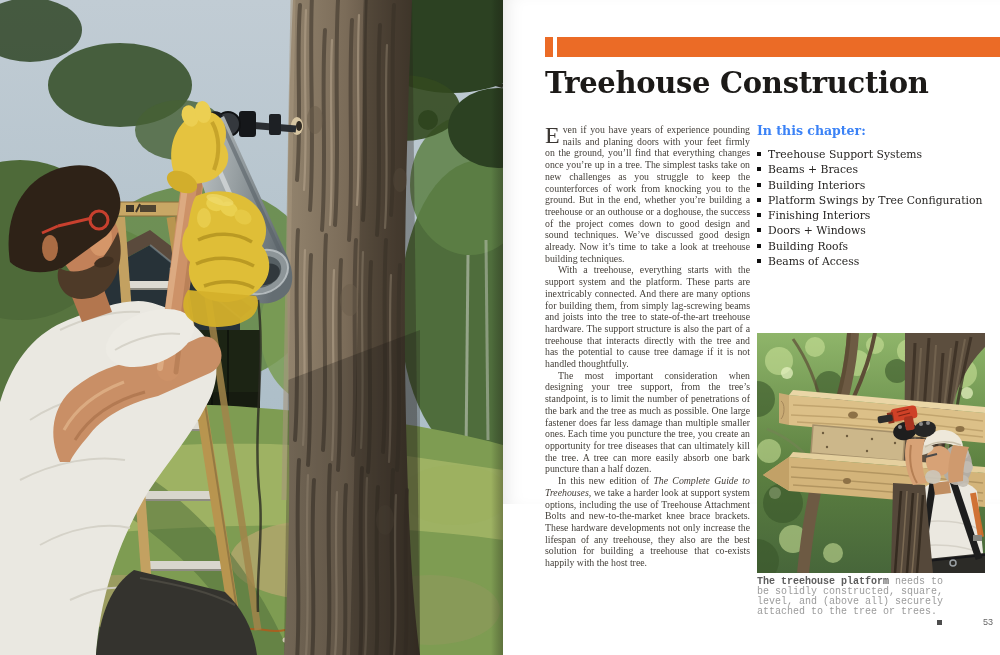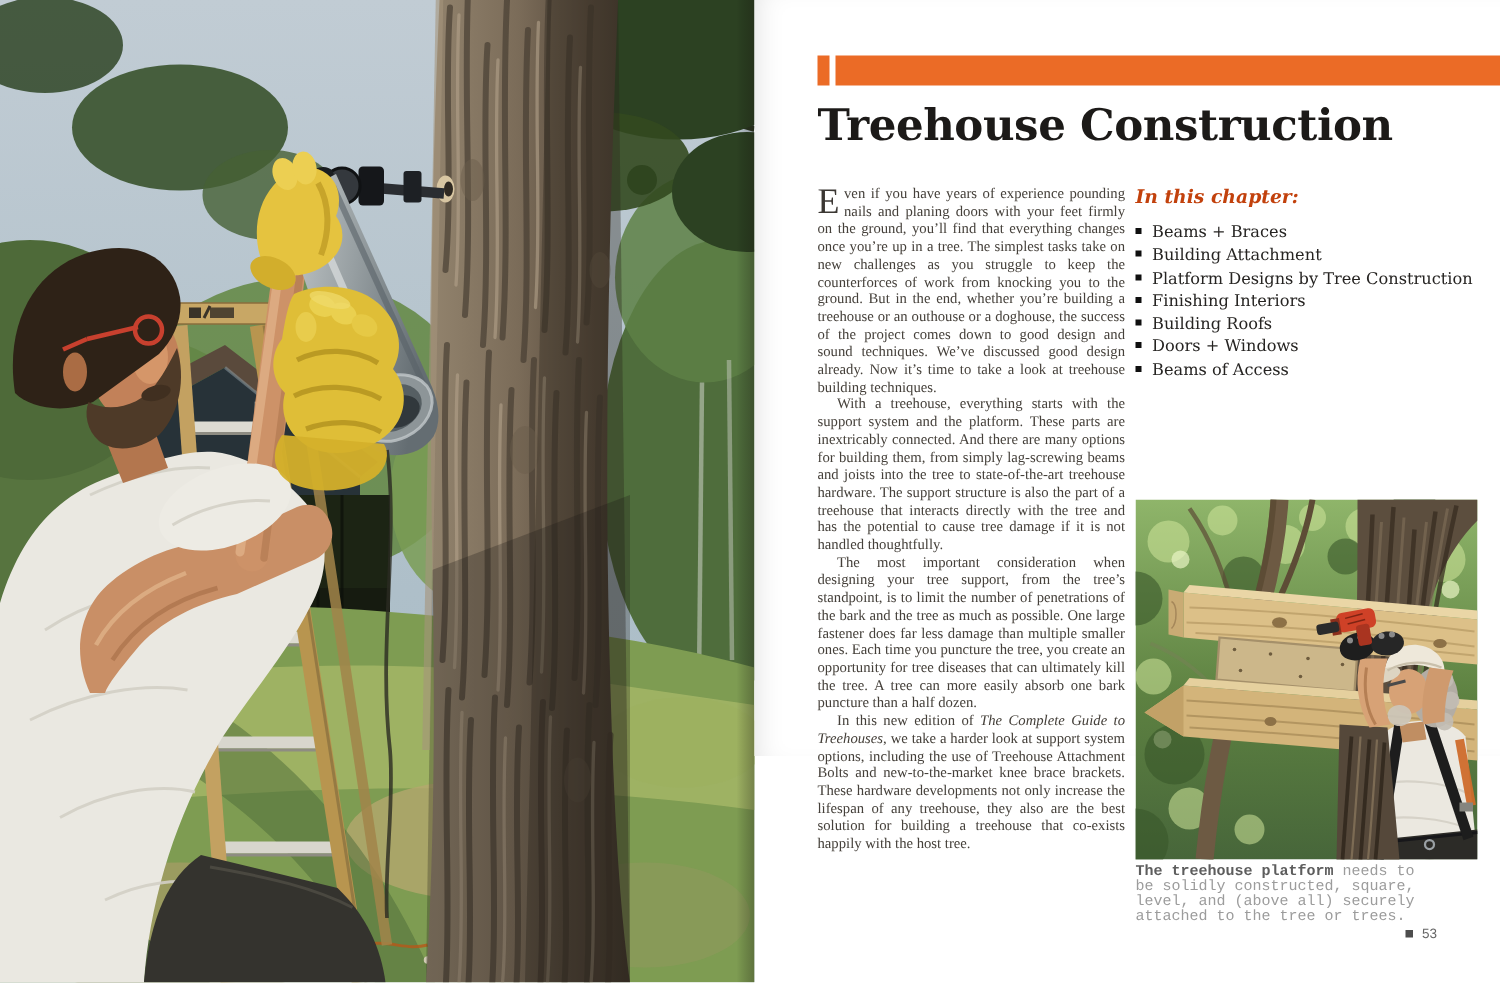--- a/index.html
+++ b/index.html
@@ -19,33 +19,33 @@
     font-family:"DejaVu Serif",serif;font-weight:bold;font-size:29px;line-height:30px;
     letter-spacing:-0.3px;color:#1c1a18;white-space:nowrap;}
   .body-col{position:absolute;left:42px;top:124px;width:205px;
     font-size:9.8px;line-height:11.7px;text-align:justify;color:#45403a;}
   .body-col p{margin:0;text-indent:13px;}
   .body-col p.first{text-indent:0;}
   .dropcap{float:left;font-size:24px;line-height:21px;padding:1px 3px 0 0;color:#3b3733;}
   .ital{font-style:italic;}
   .chapter-col{position:absolute;left:254px;top:123px;width:238px;}
   .chapter-heading{margin:0 0 9px 0;font-family:"DejaVu Serif",serif;font-weight:bold;
-    font-size:12.5px;color:#c2410c;font-style:italic;}
+    font-size:12.5px;color:#3b82f6;}
   .chapter-list{list-style:none;margin:0;padding:0;}
   .chapter-list li{font-family:"DejaVu Serif",serif;font-size:10.8px;color:#262422;
     height:15.3px;line-height:15.3px;white-space:nowrap;}
   .sq-bullet{display:inline-block;width:4px;height:4px;background:#0f0f0f;
     margin-right:7px;vertical-align:2px;}
   .photo-right{position:absolute;left:254px;top:333px;width:228px;height:240px;}
   .photo-right svg{display:block;width:100%;height:100%;}
   .caption{position:absolute;left:254px;top:577px;width:200px;
     font-family:Liberation Mono, monospace;font-size:10px;line-height:10px;color:#9c9c9c;}
   .caption .lead{font-weight:bold;color:#5d5d5d;}
   .folio{position:absolute;left:434px;top:617px;display:flex;align-items:center;
-    font-family:"Liberation Sans",sans-serif;font-size:9px;color:#666;}
+    font-family:"Liberation Sans",sans-serif;font-size:9px;color:#666;gap:35px;}
   .folio-square{width:5px;height:5px;background:#4d4d4d;margin-right:6px;}
 </style>
 </head>
 <body>
 
 <div class="spread">
 
   <div class="photo-left">
     <svg viewBox="0 0 503 655" preserveAspectRatio="none" role="img" aria-label="Man in a white shirt, red glasses and yellow work gloves holding a large metal pipe sleeve against a mature tree trunk, with a wooden stepladder, lawn, house and trees behind">
       <defs>
@@ -309,26 +309,27 @@
     <div class="body-col">
       <p class="first"><span class="dropcap">E</span><span>ven if you have years of experience pounding nails and planing doors with your feet firmly on the ground, you’ll find that everything changes once you’re up in a tree. The simplest tasks take on new challenges as you struggle to keep the counterforces of work from knocking you to the ground. But in the end, whether you’re building a treehouse or an outhouse or a doghouse, the success of the project comes down to good design and sound techniques. We’ve discussed good design already. Now it’s time to take a look at treehouse building techniques.</span></p>
       <p>With a treehouse, everything starts with the support system and the platform. These parts are inextricably connected. And there are many options for building them, from simply lag-screwing beams and joists into the tree to state-of-the-art treehouse hardware. The support structure is also the part of a treehouse that interacts directly with the tree and has the potential to cause tree damage if it is not handled thoughtfully.</p>
       <p>The most important consideration when designing your tree support, from the tree’s standpoint, is to limit the number of penetrations of the bark and the tree as much as possible. One large fastener does far less damage than multiple smaller ones. Each time you puncture the tree, you create an opportunity for tree diseases that can ultimately kill the tree. A tree can more easily absorb one bark puncture than a half dozen.</p>
       <p><span>In this new edition of </span><span class="ital">The Complete Guide to Treehouses</span><span>, we take a harder look at support system options, including the use of Treehouse Attachment Bolts and new-to-the-market knee brace brackets. These hardware developments not only increase the lifespan of any treehouse, they also are the best solution for building a treehouse that co-exists happily with the host tree.</span></p>
     </div>
 
     <div class="chapter-col">
       <h2 class="chapter-heading">In this chapter:</h2>
       <ul class="chapter-list">
+        <li><span class="sq-bullet"></span><span>Treehouse Support Systems</span></li>
         <li><span class="sq-bullet"></span><span>Beams + Braces</span></li>
-        <li><span class="sq-bullet"></span><span>Building Attachment</span></li>
-        <li><span class="sq-bullet"></span><span>Platform Designs by Tree Construction</span></li>
+        <li><span class="sq-bullet"></span><span>Building Interiors</span></li>
+        <li><span class="sq-bullet"></span><span>Platform Swings by Tree Configuration</span></li>
         <li><span class="sq-bullet"></span><span>Finishing Interiors</span></li>
+        <li><span class="sq-bullet"></span><span>Doors + Windows</span></li>
         <li><span class="sq-bullet"></span><span>Building Roofs</span></li>
-        <li><span class="sq-bullet"></span><span>Doors + Windows</span></li>
         <li><span class="sq-bullet"></span><span>Beams of Access</span></li>
       </ul>
     </div>
 
     <div class="photo-right">
       <svg viewBox="0 0 228 240" preserveAspectRatio="none" role="img" aria-label="Older man in a white cap and t-shirt with black suspenders using a red drill to attach large wooden platform beams to a tree">
         <defs>
           <linearGradient id="g2" x1="0" y1="0" x2="0" y2="1">
             <stop offset="0" stop-color="#8fb56a"></stop>
               <stop offset=".55" stop-color="#5d8141"></stop>

